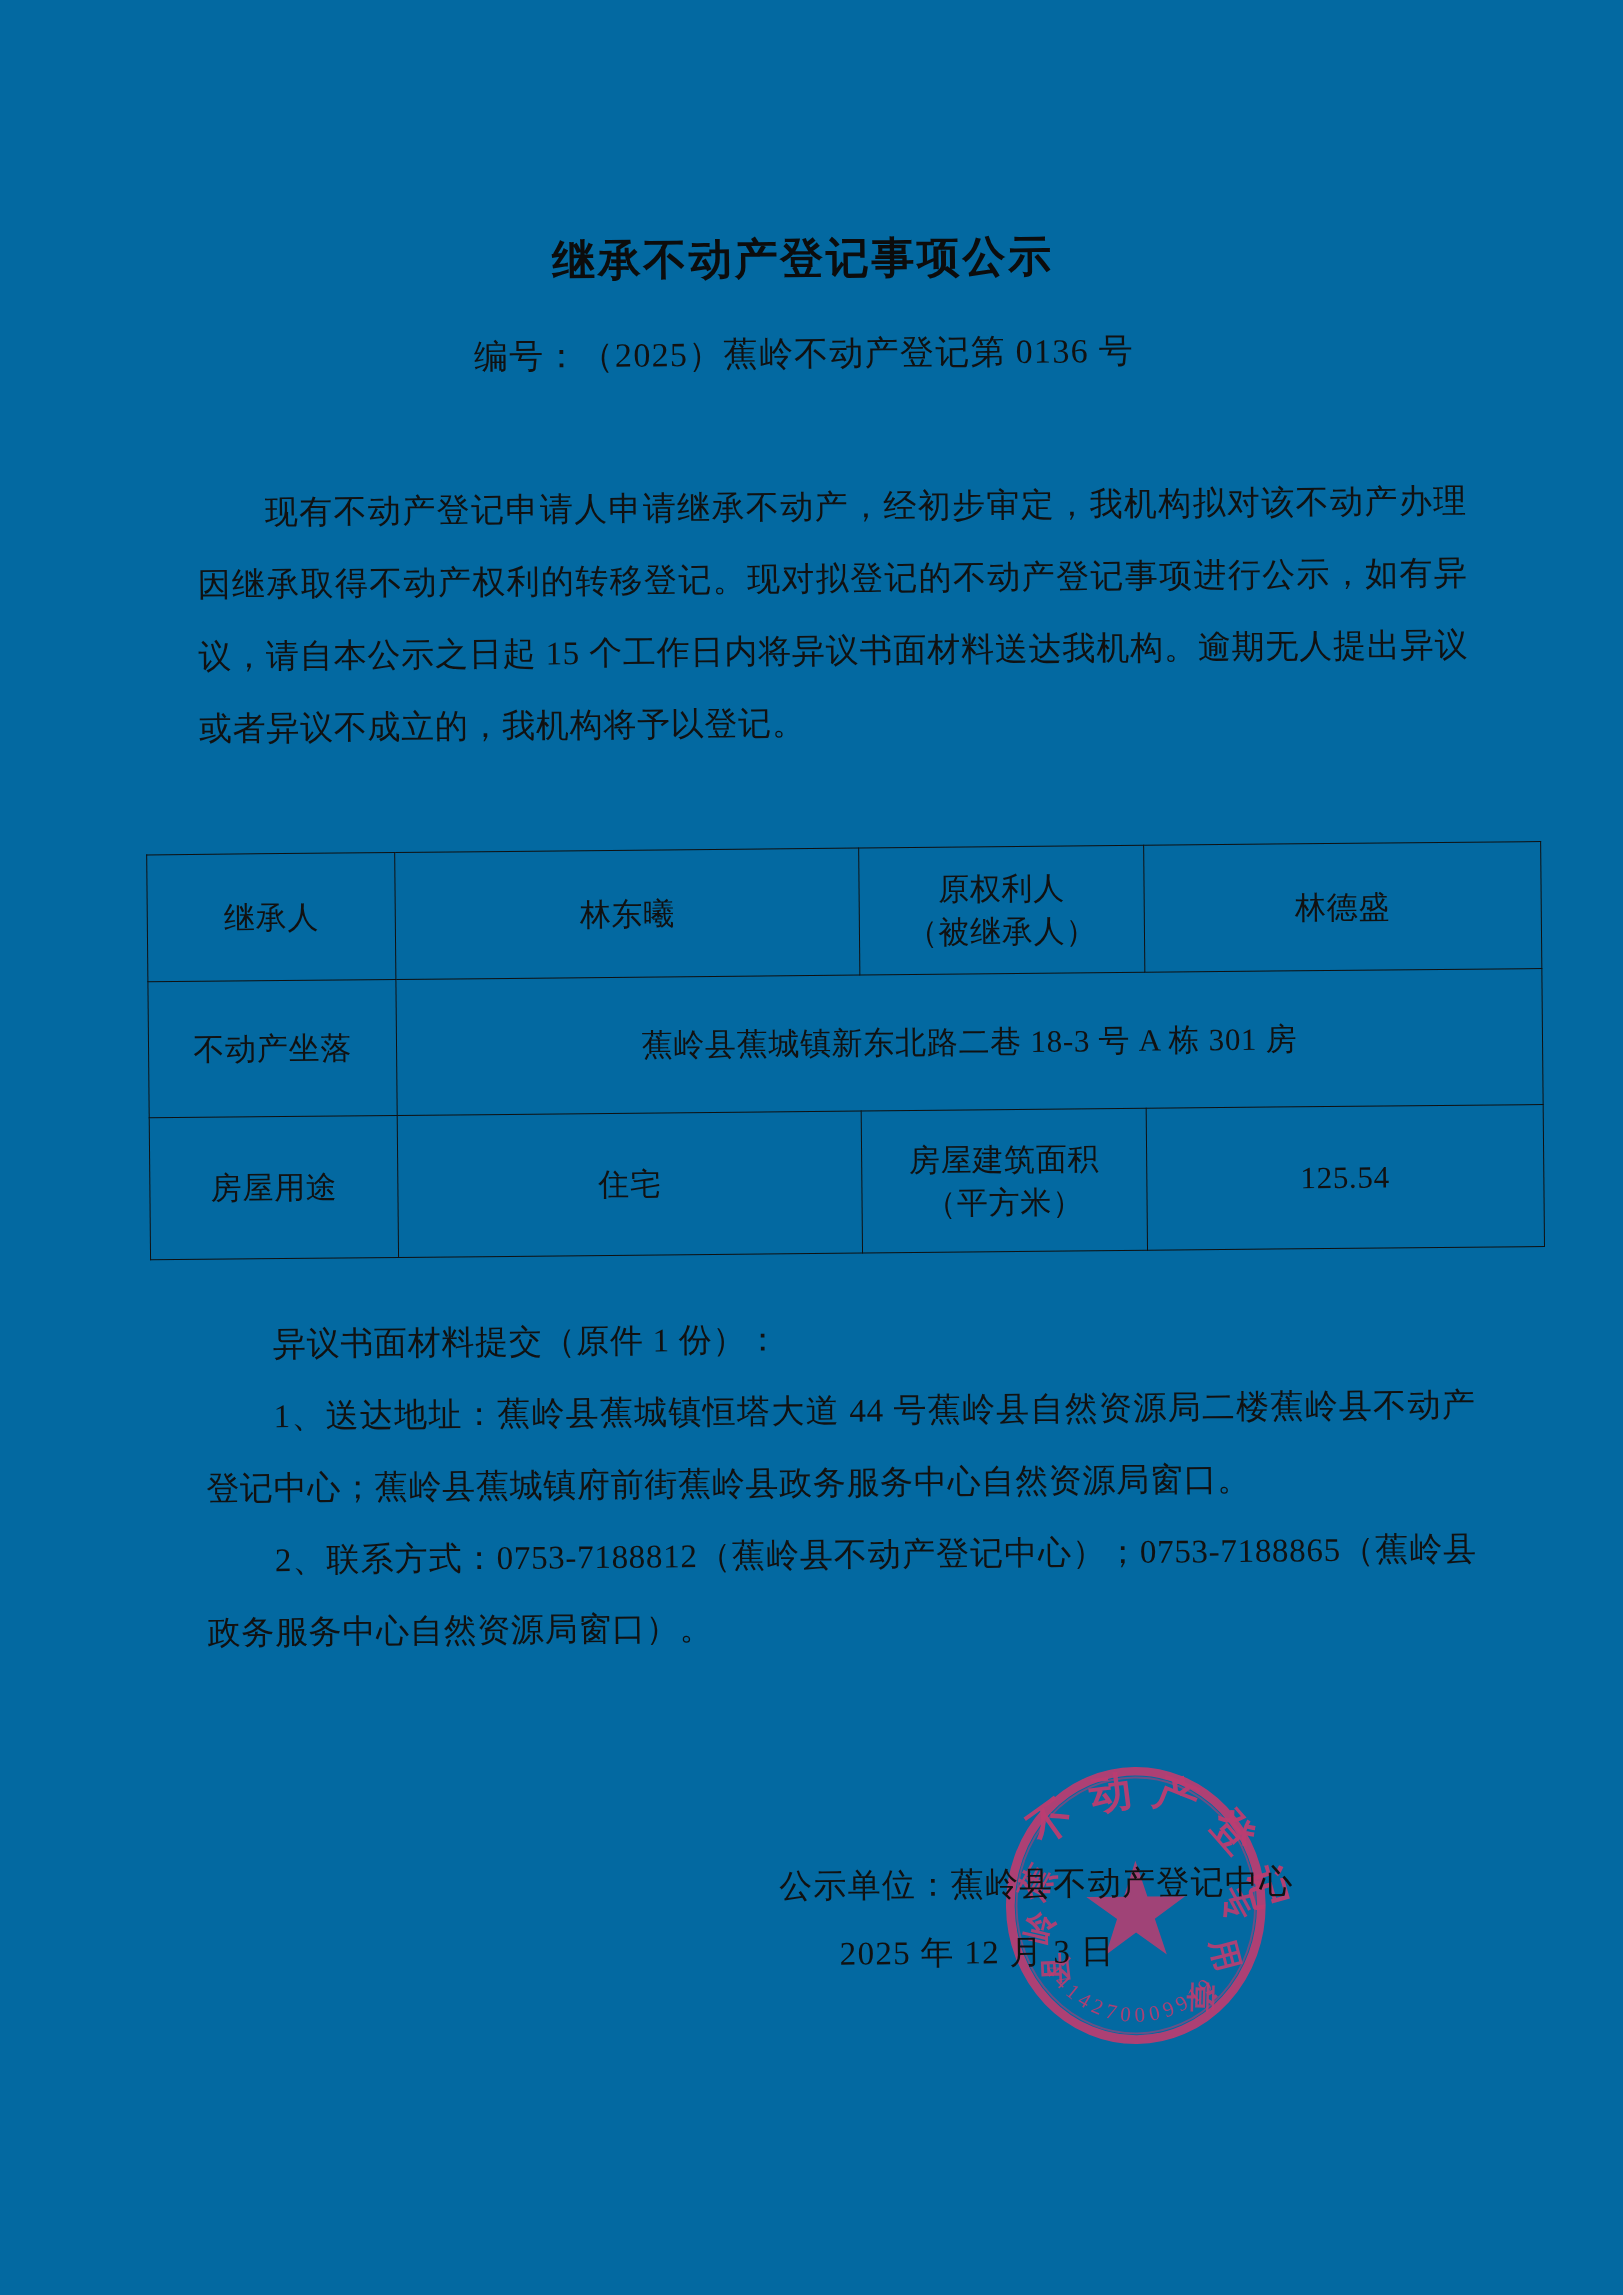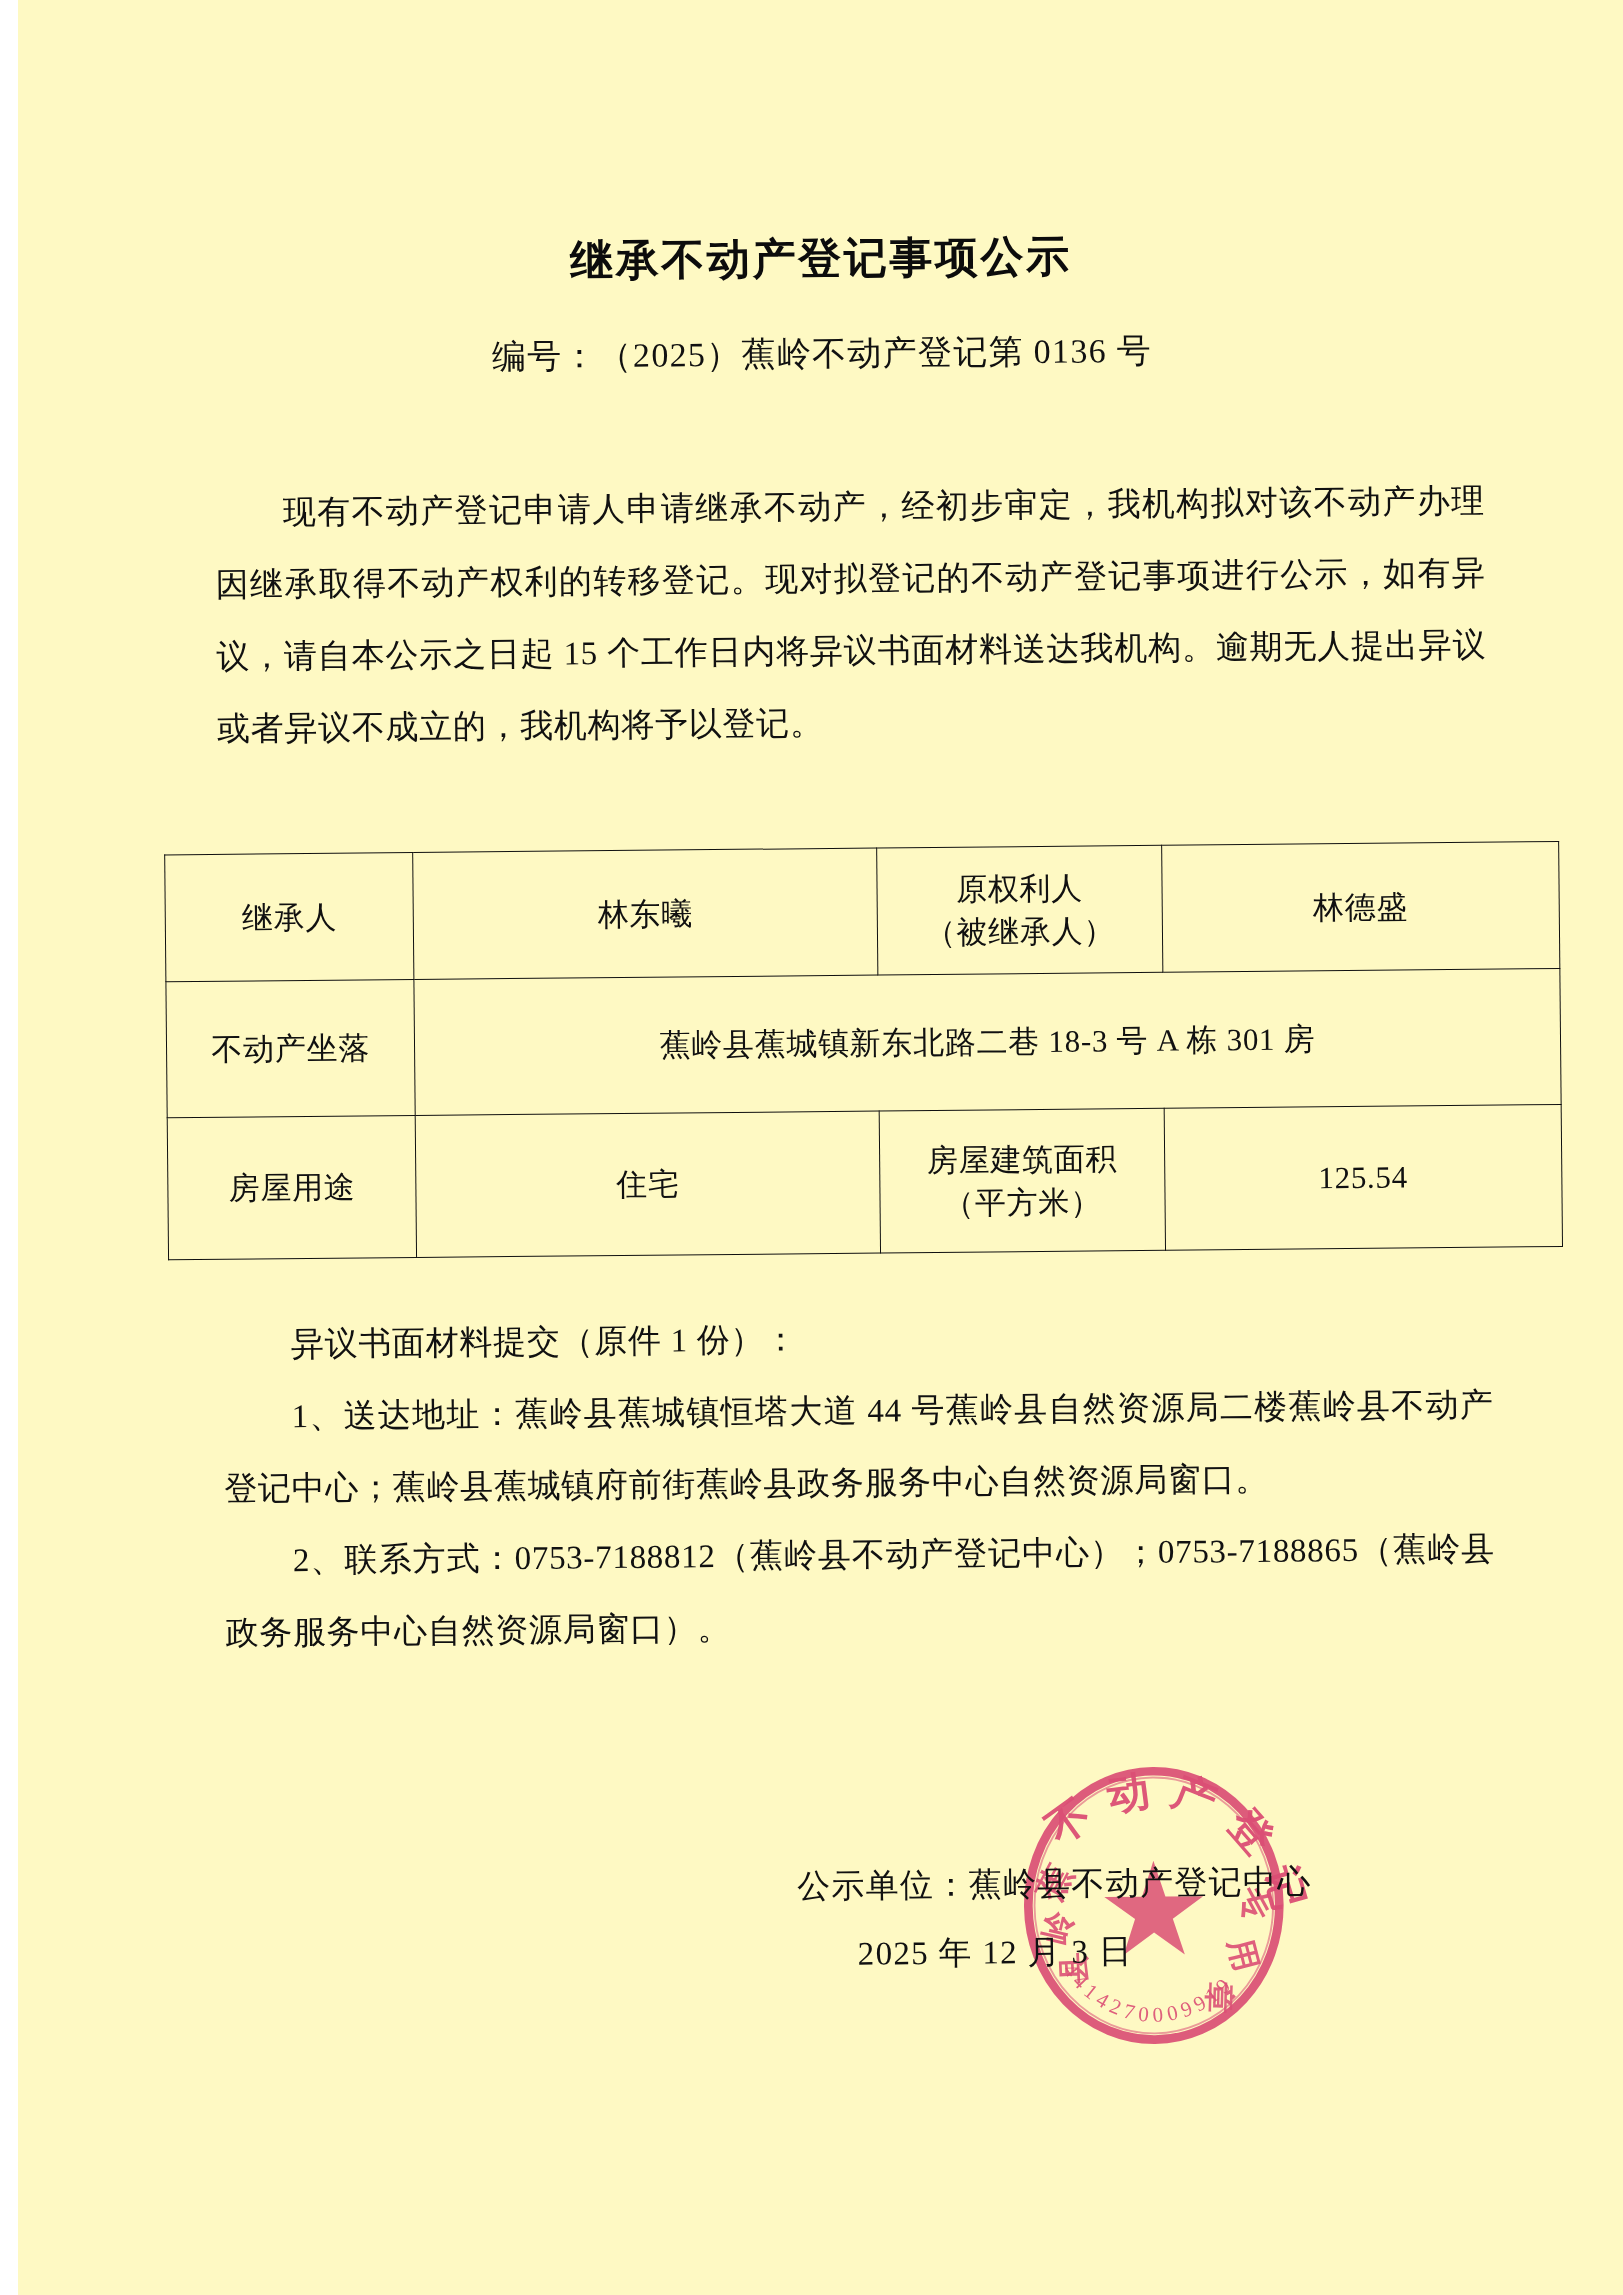--- a/index.html
+++ b/index.html
@@ -13,22 +13,21 @@
     position: relative;
     overflow: hidden;
     font-family: "Liberation Serif", "DejaVu Serif", serif;
     color: #111111;
   }
 
   
   #page {
     position: absolute;
     inset: 0;
-    background: #fef9c3;
-    margin-left: 18px;
+    background: #0369a1;
   }
   #content {
     position: absolute;
     left: 0;
     top: 0;
     width: 1623px;
     height: 2295px;
     transform: rotate(-0.55deg);
     transform-origin: 812px 1145px;
   }

